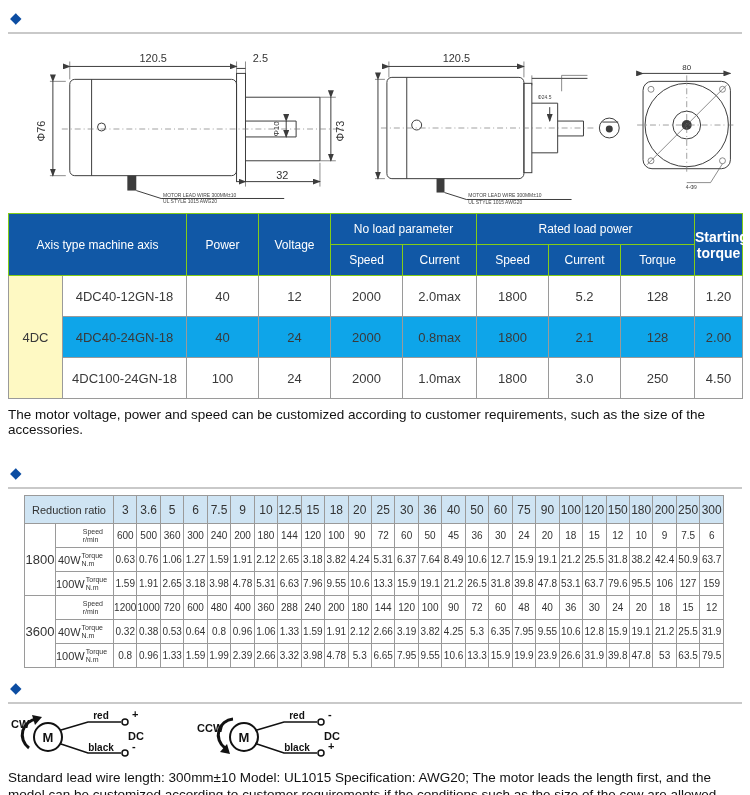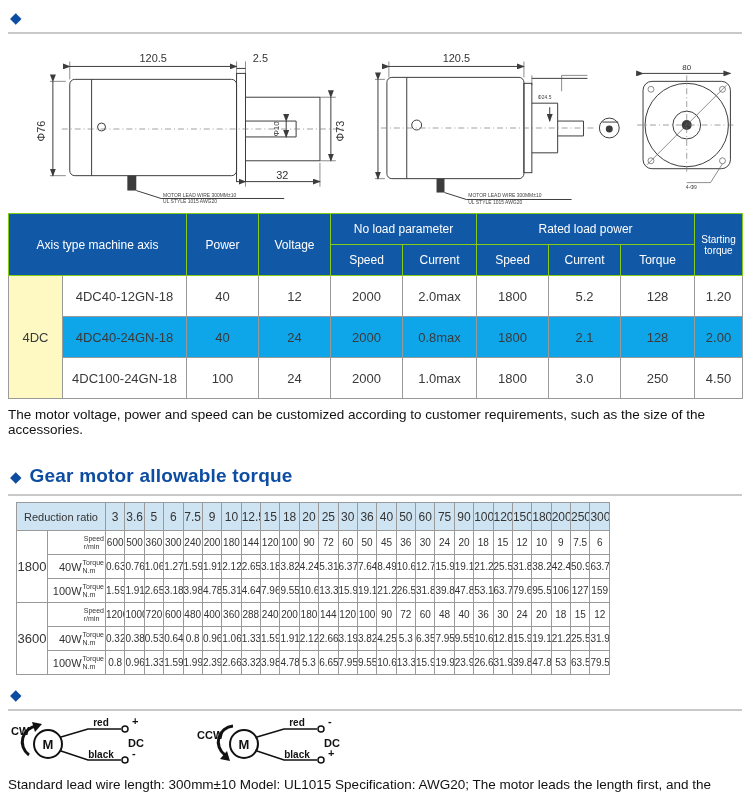--- a/index.html
+++ b/index.html
@@ -26,35 +26,35 @@
   .dtxt{fill:#333;font-size:11px;font-family:"Liberation Sans",sans-serif;}
   .dtxt-sm{fill:#333;font-size:8px;font-family:"Liberation Sans",sans-serif;}
   .dtxt-xs{fill:#444;font-size:5px;font-family:"Liberation Sans",sans-serif;}
 
   
   table{border-collapse:collapse;table-layout:fixed;}
   .spec{width:734px;margin:6px 8px 0;}
   .spec th{background:#1158a6;color:#fff;font-weight:normal;font-size:12px;
            border:1px solid #84cc16;padding:0;}
   .spec thead tr th{height:30px;}
-  .spec th.small{font-size:10px;}
+  .spec th.small{font-size:14px;font-weight:bold;}
   .spec td{border:1px solid #9a9a9a;text-align:center;font-size:13px;color:#3a3a3a;
            height:40px;background:#fff;padding:0;}
   .spec tr.hl td{background:#0ea5e9;}
   .spec td.series{background:#fef9c3;}
   .note{margin:8px 8px 16px;font-size:13.5px;color:#111;}
 
   
-  .torque{width:594px;margin:6px 16px 0;}
+  .torque{width:700px;margin:6px 24px 0;}
   .torque td{border:1px solid #9a9a9a;text-align:center;font-size:10px;color:#333;
              height:23px;padding:0;white-space:nowrap;overflow:hidden;background:#fff;}
   .torque tr.rhead td{background:#cfe4f3;font-size:12px;height:27px;}
   .torque tr.rhead td.rr{font-size:11px;}
   .torque td.group{font-size:13px;}
-  .torque td.rowlab{text-align:right;padding-right:1px;}
+  .torque td.rowlab{text-align:right;padding-right:10px;}
   .lm{font-size:11px;vertical-align:middle;}
   .stk{display:inline-block;vertical-align:middle;text-align:left;margin-left:1px;}
   .stk i{display:block;font-style:normal;font-size:7px;line-height:7.5px;color:#333;}
 
   
   .wiring{display:flex;gap:36px;margin:2px 8px 0;height:60px;}
   .wtxt{fill:#111;font-family:"Liberation Sans",sans-serif;}
 
   .footer{margin:4px 8px 0;font-size:13.5px;color:#111;line-height:1.25;}
 </style>
@@ -247,21 +247,20 @@
         <td>250</td>
         <td>4.50</td>
       </tr>
     </tbody>
 </table>
 
 <div class="note">The motor voltage, power and speed can be customized according to customer requirements, such as the size of the accessories.</div>
 
 <div class="sec mt-lg">
   <span class="dia">◆</span>
-  <h2>Gear motor allowable torque</h2>
 </div>
 
 <table class="torque">
   <colgroup>
     <col style="width:31px">
       <col style="width:58px">
       <col span="26">
   </colgroup>
   <tbody>
     <tr class="rhead">
@@ -354,21 +353,21 @@
       </tr>
       <tr>
         <td class="rowlab"><span class="lm">100W</span><span class="stk"><i>Torque</i><i>N.m</i></span></td>
         <td>1.59</td>
         <td>1.91</td>
         <td>2.65</td>
         <td>3.18</td>
         <td>3.98</td>
         <td>4.78</td>
         <td>5.31</td>
-        <td>4.64</td>
+        <td>6.63</td>
         <td>7.96</td>
         <td>9.55</td>
         <td>10.6</td>
         <td>13.3</td>
         <td>15.9</td>
         <td>19.1</td>
         <td>21.2</td>
         <td>26.5</td>
         <td>31.8</td>
         <td>39.8</td>

